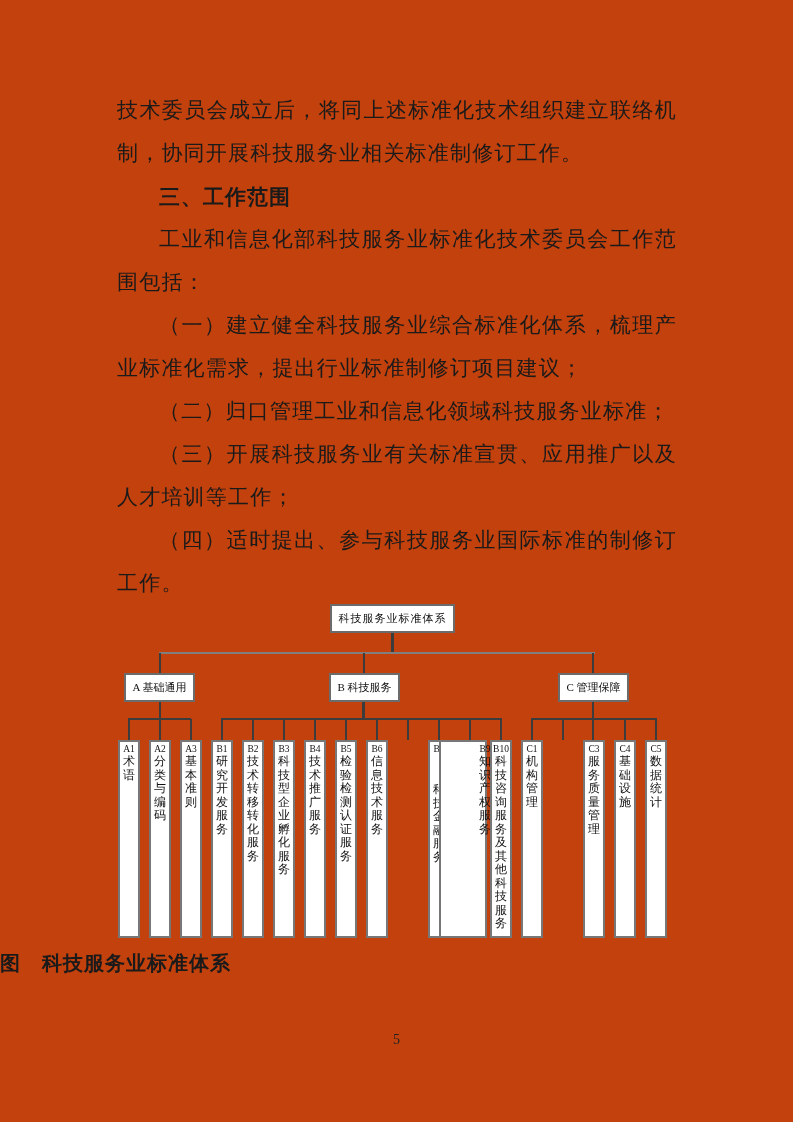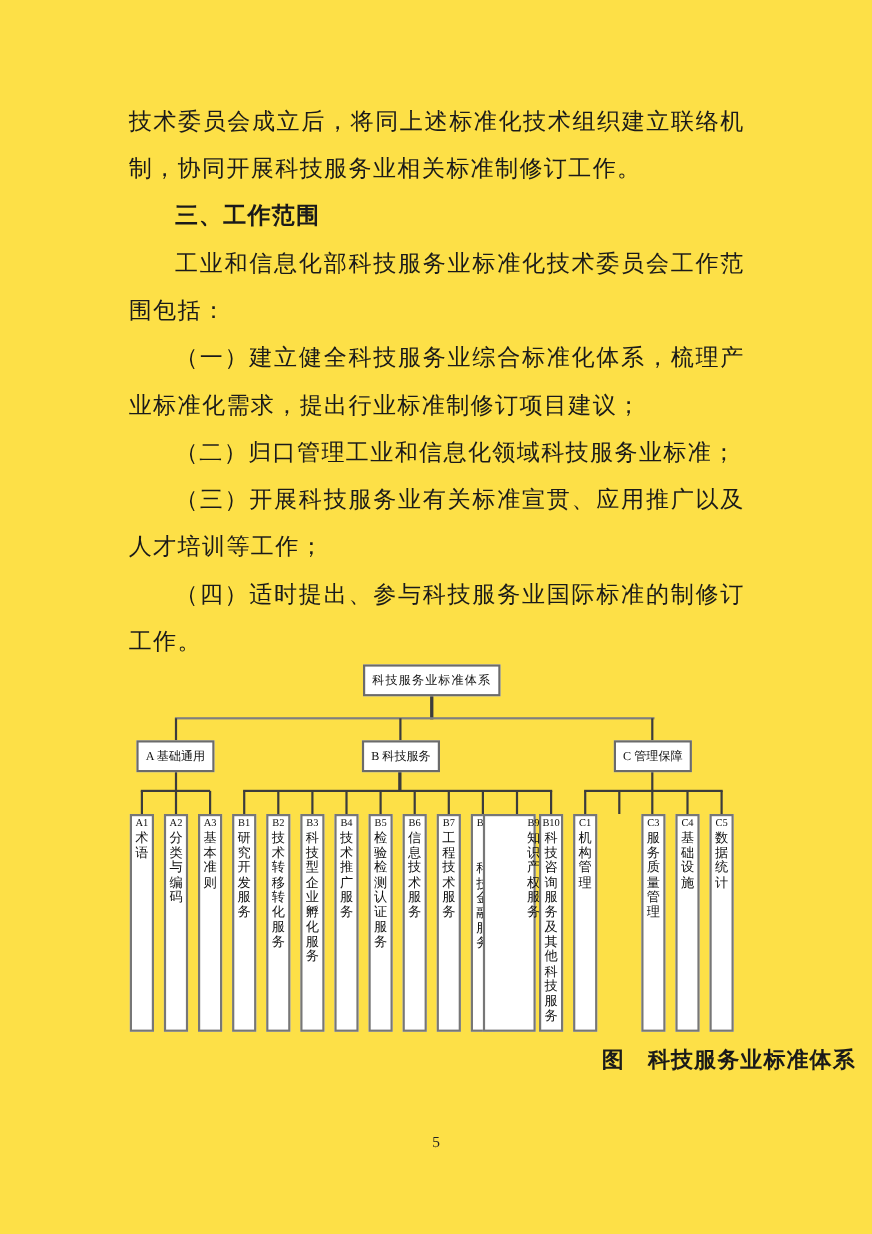--- a/index.html
+++ b/index.html
@@ -1,20 +1,20 @@
 <!DOCTYPE html>
 <html><head>
 <meta charset="utf-8">
 <style>
   html,body{margin:0;padding:0;background:#e8e8e8;}
   .page{
     position:relative;
     width:793px;height:1122px;
     margin:0 auto;
-    background:#fde047;
+    background:#c2410c;
     font-family:"Liberation Serif","DejaVu Serif",serif;
     color:#1a1a1a;
     overflow:hidden;
   }
   
   .text-block{
     position:absolute;
     left:117px;top:89px;width:560px;
   }
   .para{
@@ -63,21 +63,21 @@
     font-size:9.5px;line-height:12px;white-space:nowrap;
     display:block;margin-top:1px;
   }
   .col .vtext{
     display:block;width:13px;
     font-size:12px;line-height:13.5px;
     word-break:break-all;text-align:center;
   }
   .caption{
     position:absolute;left:0;top:950px;width:778px;
-    text-align:right;
+    text-align:left;
     font-family:"Liberation Sans","DejaVu Sans",sans-serif;
     font-weight:bold;font-size:20px;letter-spacing:1px;
   }
   .pagenum{
     position:absolute;left:0;top:1032px;width:793px;
     text-align:center;font-size:14px;color:#222;
   }
 </style>
 </head>
 <body>
@@ -169,24 +169,20 @@
       <span class="vtext">技术推广服务</span>
     </div>
     <div class="col" style="left:335px;">
       <span class="code">B5</span>
       <span class="vtext">检验检测认证服务</span>
     </div>
     <div class="col" style="left:366px;">
       <span class="code">B6</span>
       <span class="vtext">信息技术服务</span>
     </div>
-    <div class="col" style="left:397px;">
-      <span class="code">B7</span>
-      <span class="vtext">工程技术服务</span>
-    </div>
     <div class="col" style="left:428px;gap:28px;">
       <span class="code">B8</span>
       <span class="vtext">科技金融服务</span>
     </div>
     <div class="col" style="left:439px;padding-left:44px;">
       <span class="code">B9</span>
       <span class="vtext">知识产权服务</span>
     </div>
     <div class="col" style="left:490px;">
       <span class="code">B10</span>

